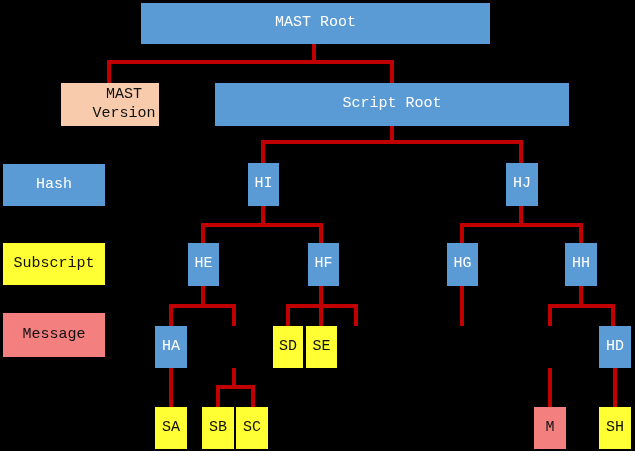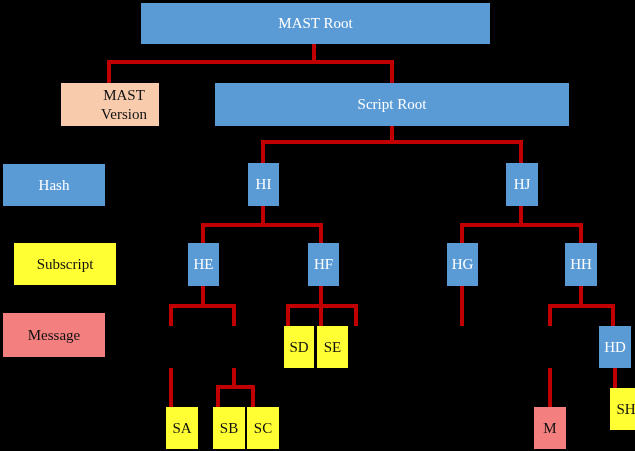--- a/index.html
+++ b/index.html
@@ -8,30 +8,30 @@
     --subscript-yellow:#FFFF33;
     --message-salmon:#F47F7F;
     --version-peach:#F7CBAC;
     --connector-red:#C00000;
     --text-on-blue:#FFFFFF;
     --text-on-light:#111111;
   }
   html,body{margin:0;padding:0;background:var(--background);}
   .stage{
     position:relative;width:635px;height:451px;background:var(--background);
-    font-family:Liberation Serif, serif;
+    font-family:Liberation Mono, monospace;
     overflow:hidden;
   }
   .node{
     position:absolute;display:flex;align-items:center;justify-content:center;
     text-align:center;font-size:15px;line-height:1.25;box-sizing:border-box;
     white-space:pre-line;
   }
   .node.blue{background:var(--hash-blue);color:var(--text-on-blue);}
-  .node.yellow{background:var(--subscript-yellow);color:var(--text-on-light);margin-left:11px;}
+  .node.yellow{background:var(--subscript-yellow);color:var(--text-on-light);}
   .node.salmon{background:var(--message-salmon);color:var(--text-on-light);}
   .node.peach{background:var(--version-peach);color:var(--text-on-light);padding-left:28px;}
   .edge{position:absolute;background:var(--connector-red);}
 </style>
 </head>
 <body>
 
 <div class="stage">
 
   <div class="edge" style="left:312px;top:44px;width:4px;height:20px"></div>
@@ -91,23 +91,24 @@
   <div class="node salmon" style="left:3px;top:313px;width:102px;height:44px">Message</div>
 
   <div class="node blue" style="left:248px;top:163px;width:31px;height:43px">HI</div>
   <div class="node blue" style="left:506px;top:163px;width:32px;height:43px">HJ</div>
 
   <div class="node blue" style="left:188px;top:243px;width:31px;height:43px">HE</div>
   <div class="node blue" style="left:308px;top:243px;width:31px;height:43px">HF</div>
   <div class="node blue" style="left:565px;top:243px;width:32px;height:43px">HH</div>
   <div class="node blue" style="left:447px;top:243px;width:31px;height:43px">HG</div>
 
+  <div class="node blue" style="left:155px;top:326px;width:32px;height:42px">HA</div>
   <div class="node yellow" style="left:273px;top:326px;width:30px;height:42px">SD</div>
   <div class="node yellow" style="left:306px;top:326px;width:31px;height:42px">SE</div>
   <div class="node blue" style="left:599px;top:326px;width:32px;height:42px">HD</div>
 
   <div class="node yellow" style="left:155px;top:407px;width:32px;height:42px">SA</div>
   <div class="node yellow" style="left:202px;top:407px;width:32px;height:42px">SB</div>
   <div class="node yellow" style="left:236px;top:407px;width:32px;height:42px">SC</div>
   <div class="node salmon" style="left:534px;top:407px;width:32px;height:42px">M</div>
-  <div class="node yellow" style="left:599px;top:388px;width:32px;height:42px">SH</div>
+  <div class="node yellow" style="left:599px;top:407px;width:32px;height:42px">SH</div>
 
 </div>
 
 </body></html>

